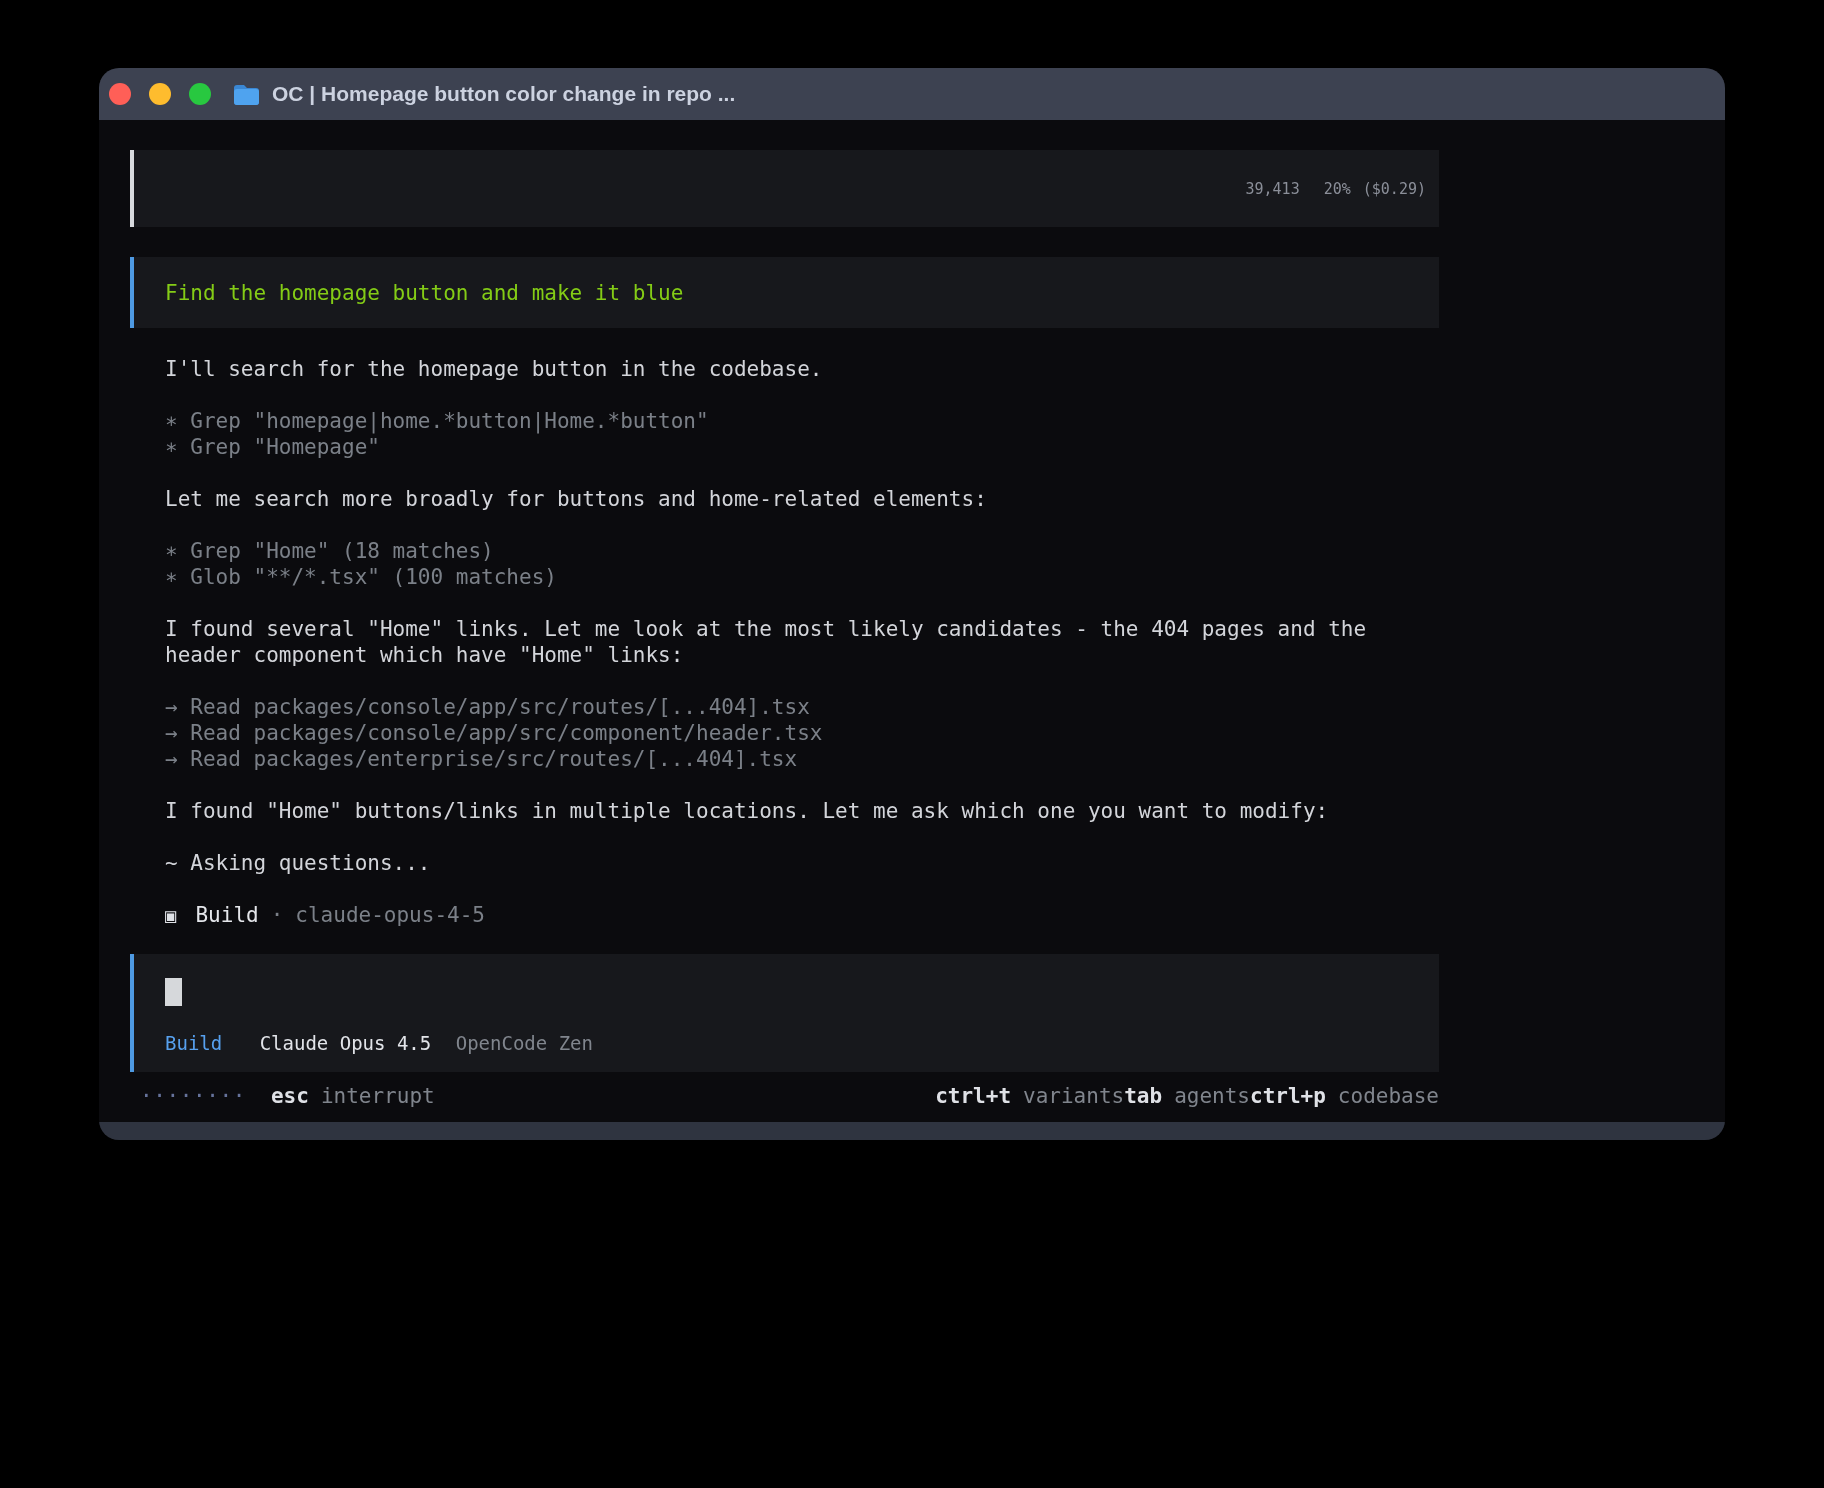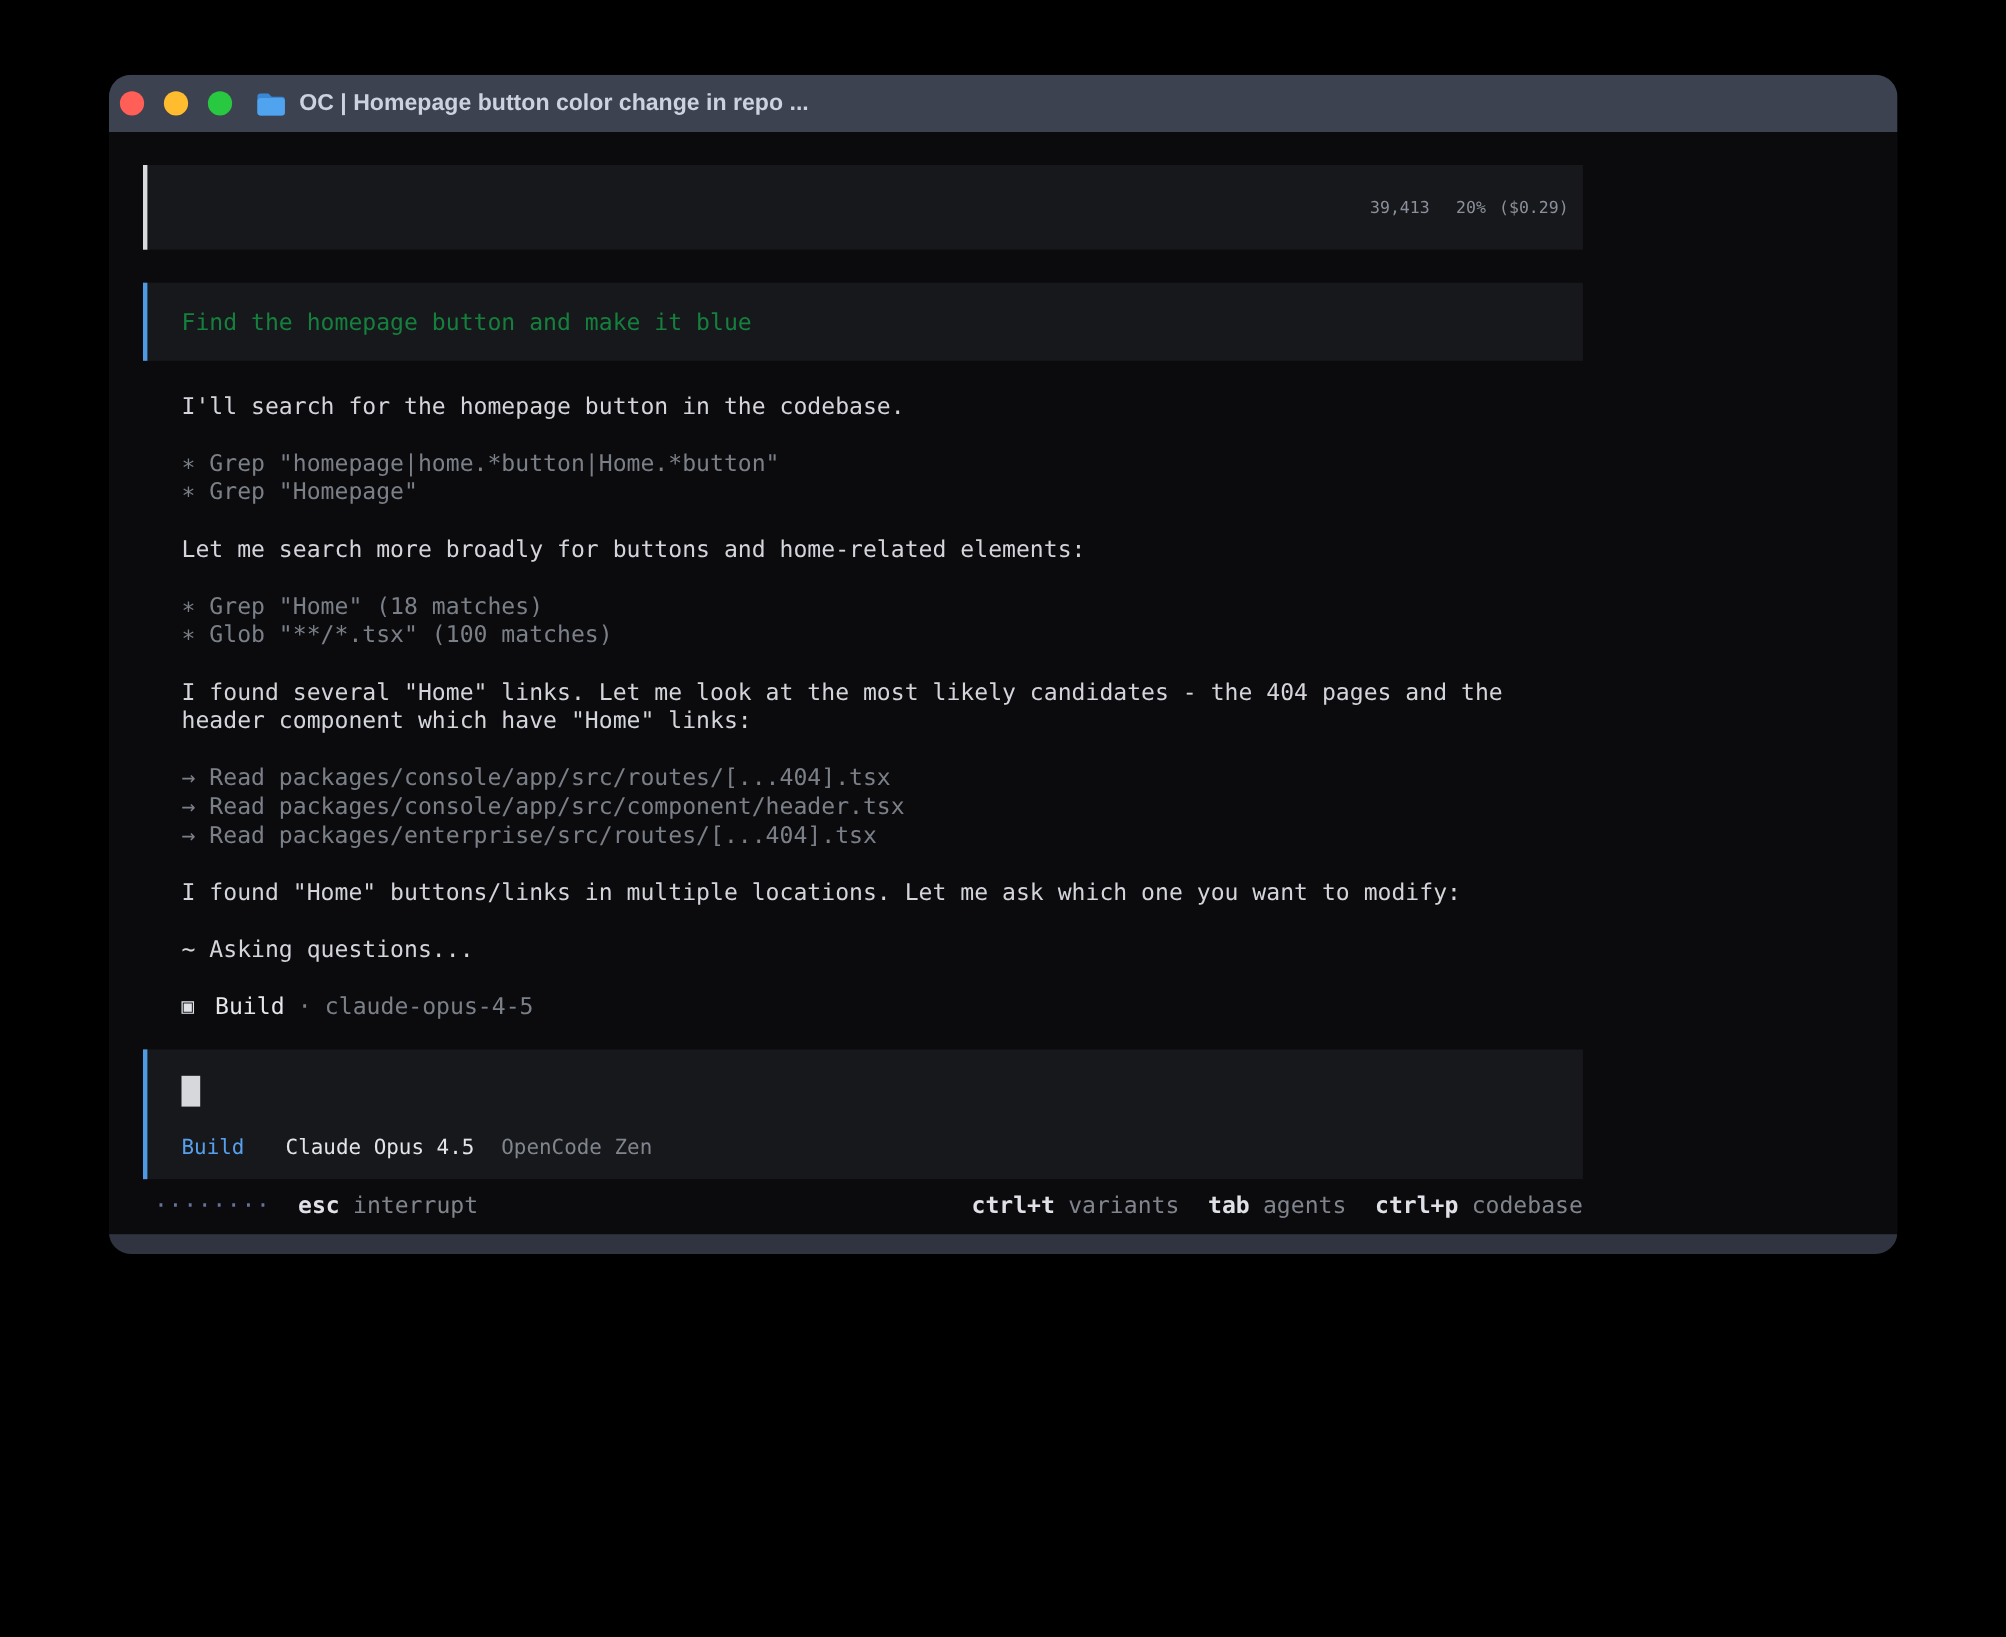--- a/index.html
+++ b/index.html
@@ -38,21 +38,21 @@
   }
   .header-title { font-weight:bold; font-size:22px; color:#e9ebef; white-space:nowrap; }
   .header-stats {
     margin-left:auto; color:#8b8f99; font-size:15px; display:flex;
     align-items:baseline; white-space:nowrap;
   }
   .header-stats .pct { margin-left:24px; }
   .header-stats .cost { margin-left:12px; }
   .user-block {
     height:71px; margin-top:30px; display:flex; align-items:center;
-    padding-left:31px; font-size:21px; color:#15803d;
+    padding-left:31px; font-size:21px; color:#84cc16;
   }
   
   .chat {
     margin:28px 0 0 66px; width:1274px;
     font-size:21px; line-height:26px;
   }
   .chat .msg { color:#d3d5da; margin-bottom:26px; }
   .chat .tool-group { margin-bottom:26px; }
   .chat .dim { color:#7b8088; white-space:pre; }
   .agent-line { display:flex; align-items:center; white-space:pre; }
@@ -72,21 +72,21 @@
   
   .footer {
     margin:12px 0 0 41px; width:1299px; display:flex; align-items:center;
     font-size:21px; white-space:nowrap;
   }
   .footer .dots { color:#66739b; letter-spacing:0.6px; }
   .shortcut { display:inline-flex; align-items:baseline; }
   .shortcut .key { font-weight:bold; color:#dfe1e6; }
   .shortcut .lbl { color:#80858d; margin-left:12px; }
   .footer .left-shortcut { margin-left:25px; }
-  .footer .right-group { margin-left:auto; display:flex; gap:26px; }
+  .footer .right-group { margin-left:auto; display:flex; }
   
   .bottom-strip {
     position:absolute; left:0; right:0; bottom:0; height:18px; background:#2f3440;
   }
 </style>
 </head>
 <body>
 
 <div class="window">
 

